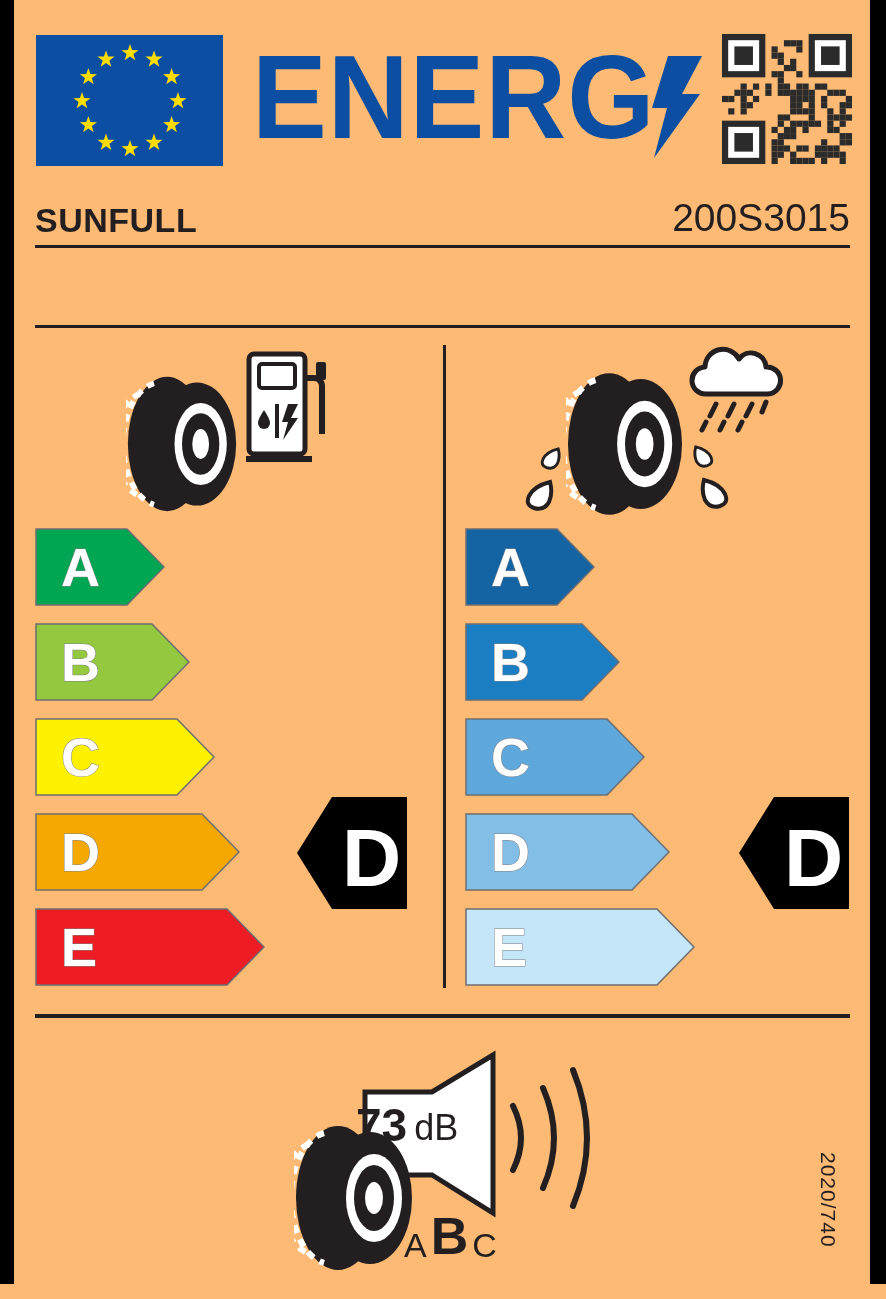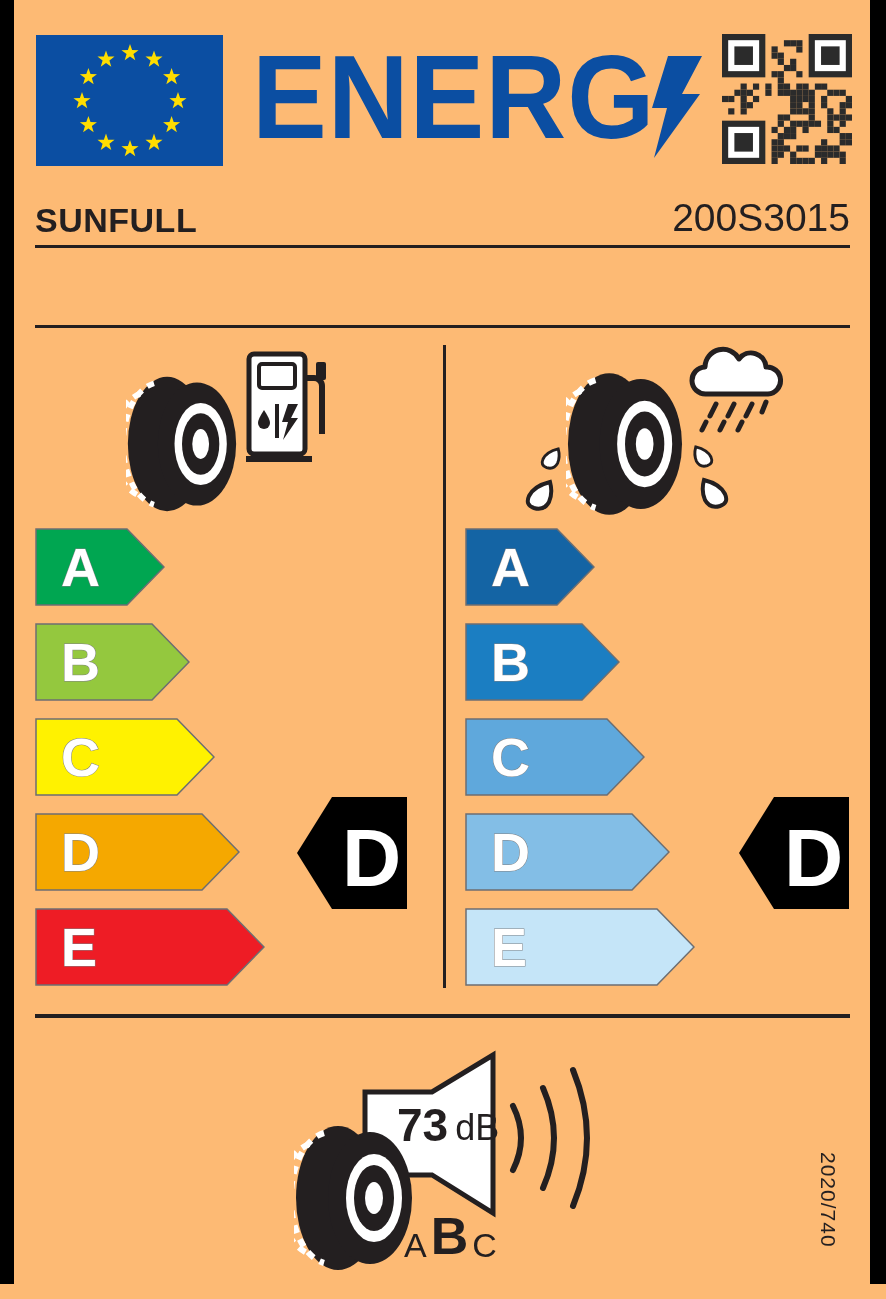--- a/index.html
+++ b/index.html
@@ -307,21 +307,21 @@
   <svg class="abs" style="left:738px;top:796px" width="112" height="114" viewBox="0 0 112 114">
     <polygon points="36,1 111,1 111,113 36,113 1,57" fill="#000"></polygon>
     <text x="46" y="90" font-family="Liberation Sans,sans-serif" font-size="82" font-weight="bold" fill="#fff">D</text>
   </svg>
 
   <div class="abs rule" style="left:35px;top:1014px;width:815px;height:4px"></div>
 
   <svg class="abs" style="left:358px;top:1048px" width="142" height="172" viewBox="0 0 142 172">
     <polygon points="7,44 74,44 135,7 135,165 74,127 7,127" fill="#fff" stroke="#231F20" stroke-width="5" stroke-linejoin="miter"></polygon>
   </svg>
-  <div class="abs db-box" style="left:397px;top:1102px">
+  <div class="abs db-box" style="left:356px;top:1102px">
     <span class="db-val">73</span>
     <span class="db-unit">dB</span>
   </div>
   <svg class="abs" style="left:505px;top:1058px" width="90" height="160" viewBox="0 0 90 160">
     <g fill="none" stroke="#231F20" stroke-width="6" stroke-linecap="round">
       <path d="M8,48 q16,32 0,64"></path>
       <path d="M38,30 q22,50 0,100"></path>
       <path d="M68,12 q28,68 0,136"></path>
     </g>
   </svg>

